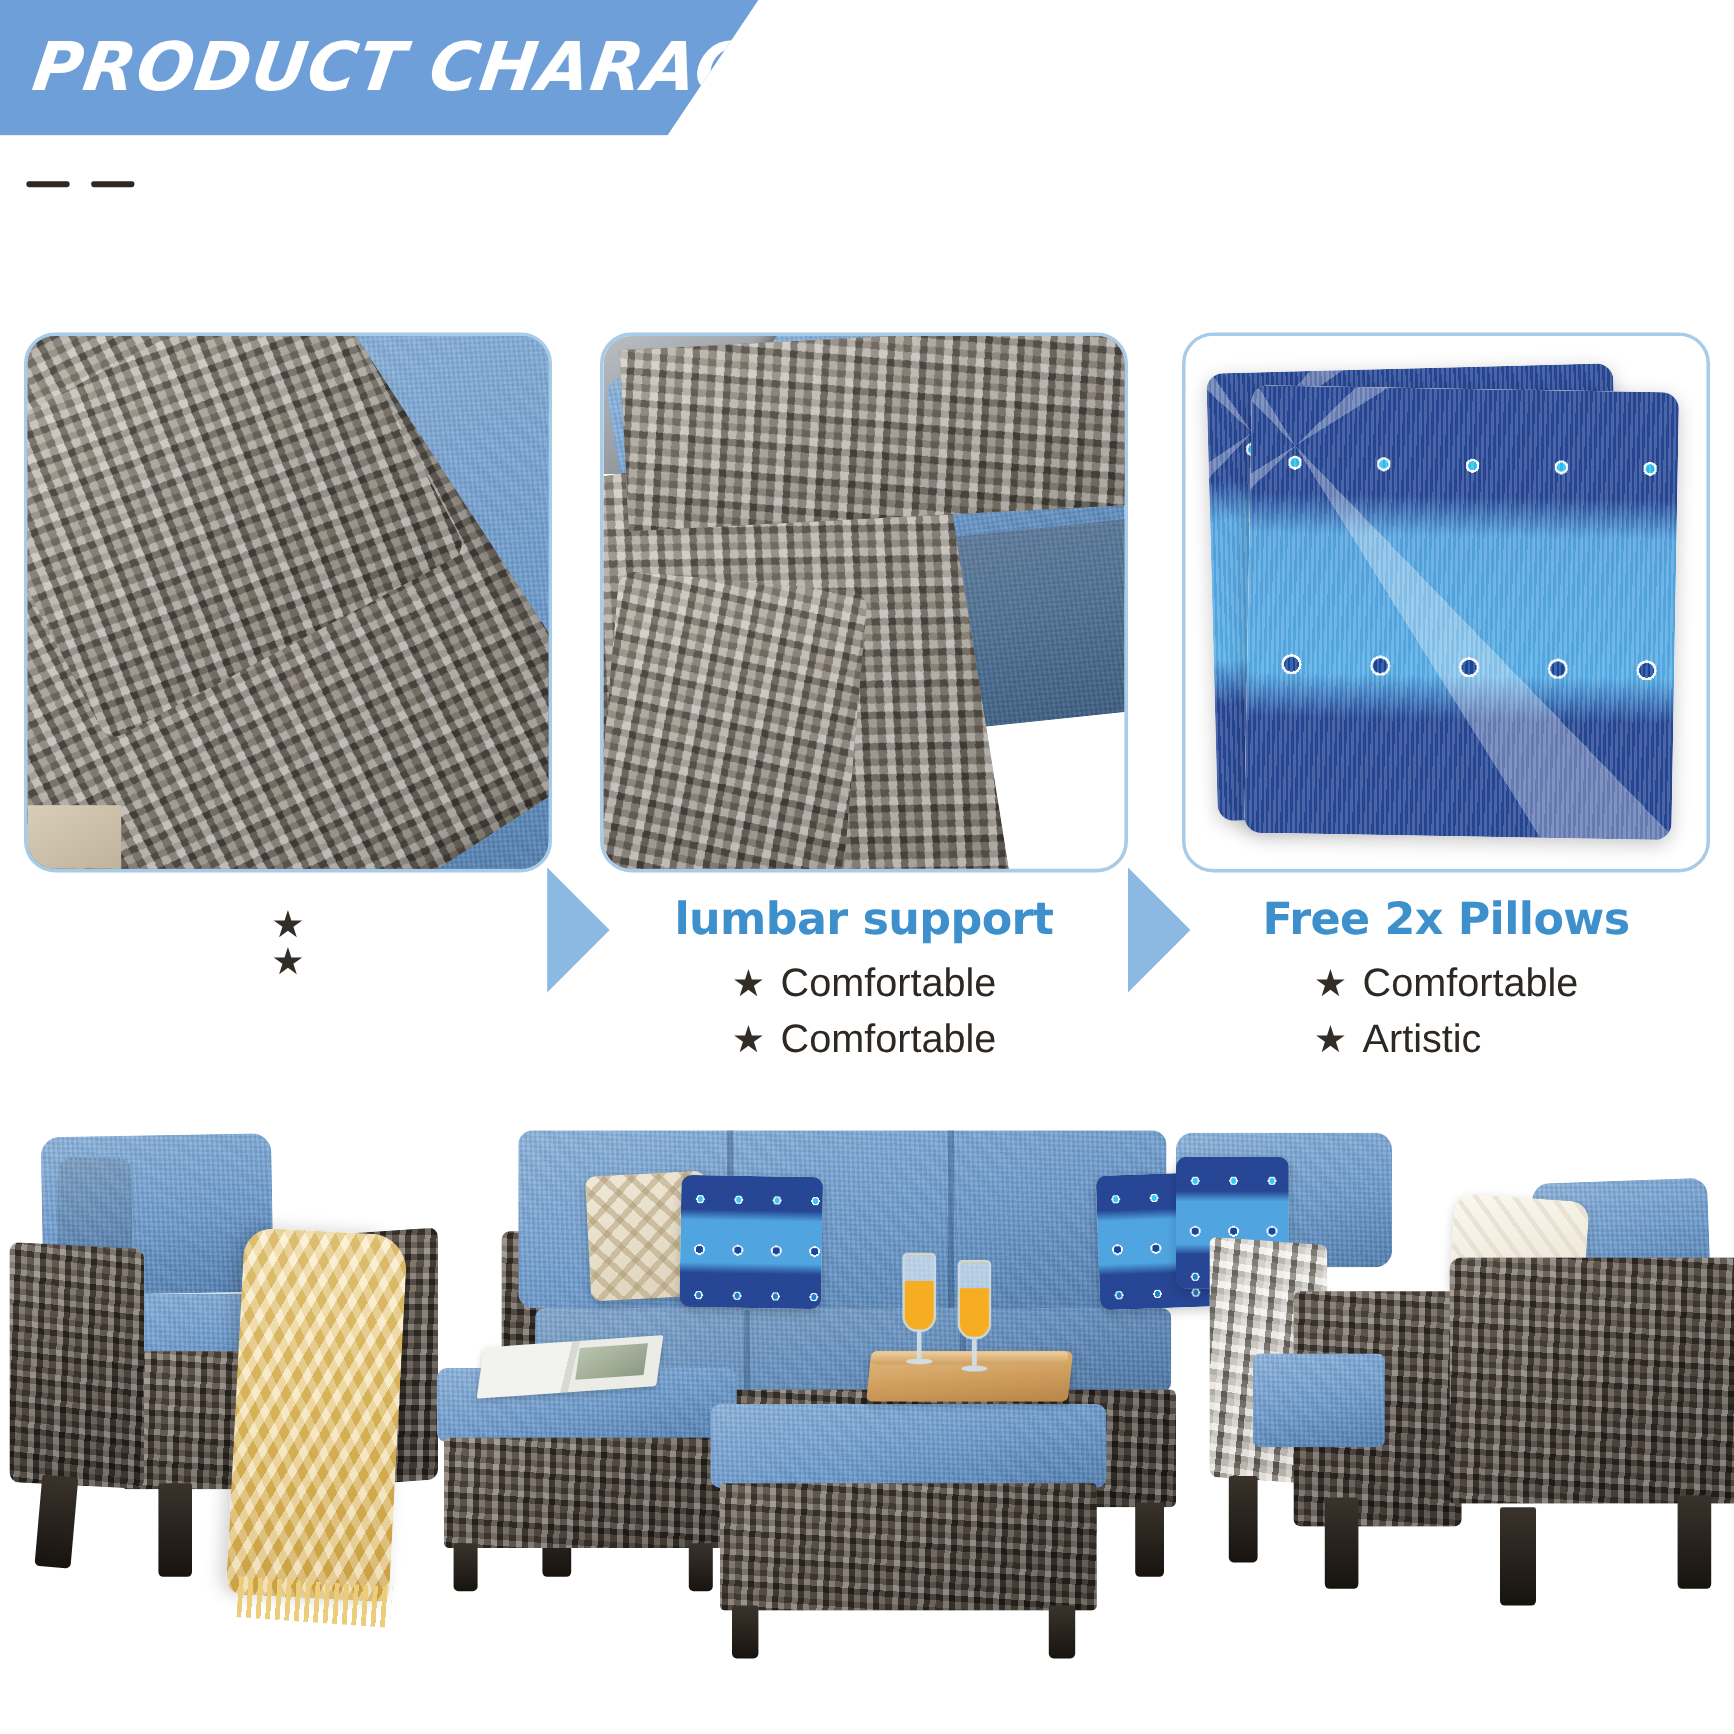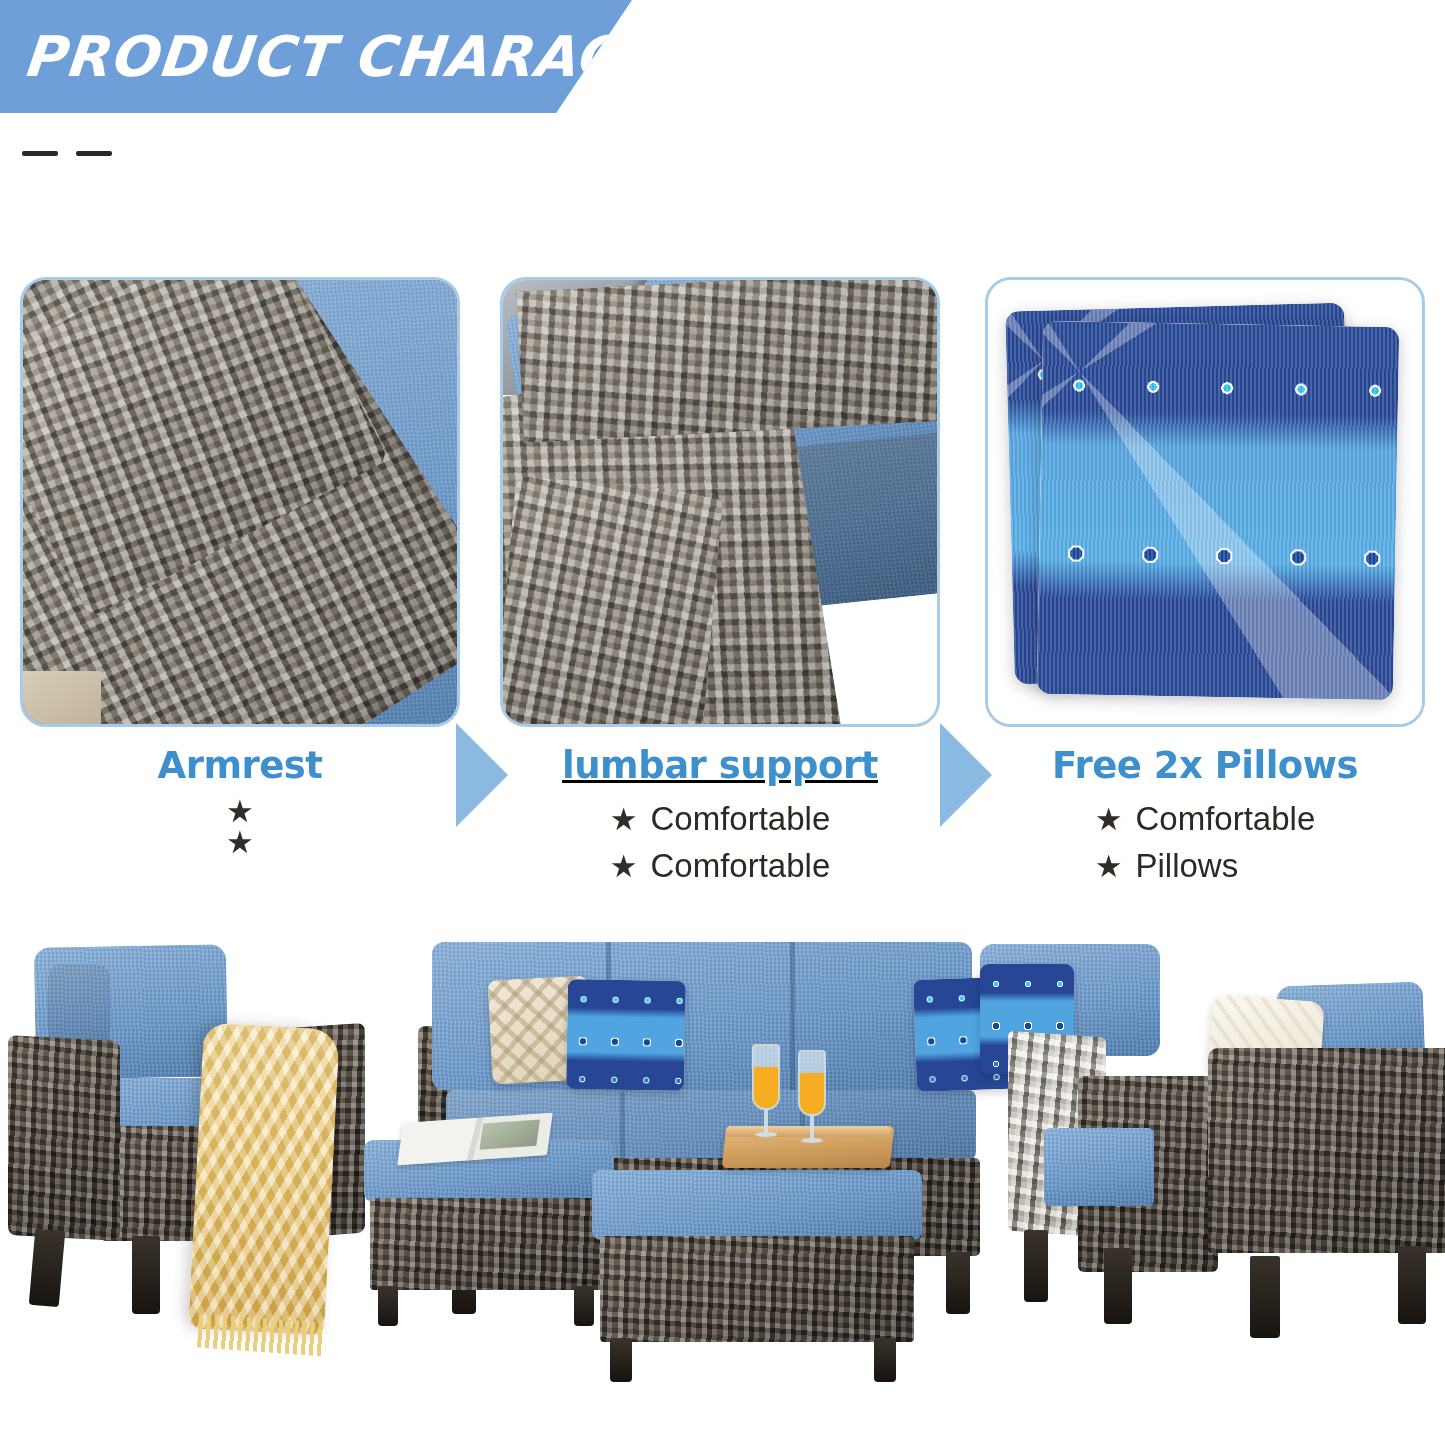--- a/index.html
+++ b/index.html
@@ -151,21 +151,21 @@
     border-top:52px solid transparent; border-bottom:52px solid transparent;
     border-left:52px solid #8cb9e2;
   }
   .arrow.a1 { left:456px; }
   .arrow.a2 { left:940px; }
 
   
   .captions { position:absolute; left:0; top:745px; width:1445px; height:160px; }
   .caption { position:absolute; top:0; width:440px; text-align:center; }
   .caption.c1 { left:20px; }
-  .caption.c2 { left:500px;text-decoration:underline; }
+  .caption.c2 { left:500px; }
   .caption.c3 { left:985px; }
   .cap-title {
     color:#3e90cd; font-size:37px; font-weight:bold; line-height:1.12;
     font-family:"DejaVu Sans", sans-serif; white-space:nowrap; letter-spacing:-.5px;
   }
   .cap-list { margin-top:10px; display:inline-block; text-align:left; }
   .cap-item {
     display:flex; align-items:center; gap:13px;
     color:#2e2823; font-size:33px; line-height:1.42; white-space:nowrap;
     font-family:"Liberation Sans", sans-serif;
@@ -351,21 +351,20 @@
     </div>
   </div>
 
   <div class="arrow a1"></div>
   <div class="arrow a2"></div>
 </div>
 
 <div class="captions">
 
   <div class="caption c1">
-    <div class="cap-title">Armrest</div>
     <div class="cap-list">
       <div class="cap-item">
         <span class="star">★</span>
       </div>
       <div class="cap-item">
         <span class="star">★</span>
       </div>
     </div>
   </div>
 
@@ -385,21 +384,21 @@
 
   <div class="caption c3">
     <div class="cap-title">Free 2x Pillows</div>
     <div class="cap-list">
       <div class="cap-item">
         <span class="star">★</span>
         <span>Comfortable</span>
       </div>
       <div class="cap-item">
         <span class="star">★</span>
-        <span>Pillows</span>
+        <span>Artistic</span>
       </div>
     </div>
   </div>
 
 </div>
 
 <div class="hero">
 
   <div>
     <div class="cush lac-backcush cushion-blue"></div>

